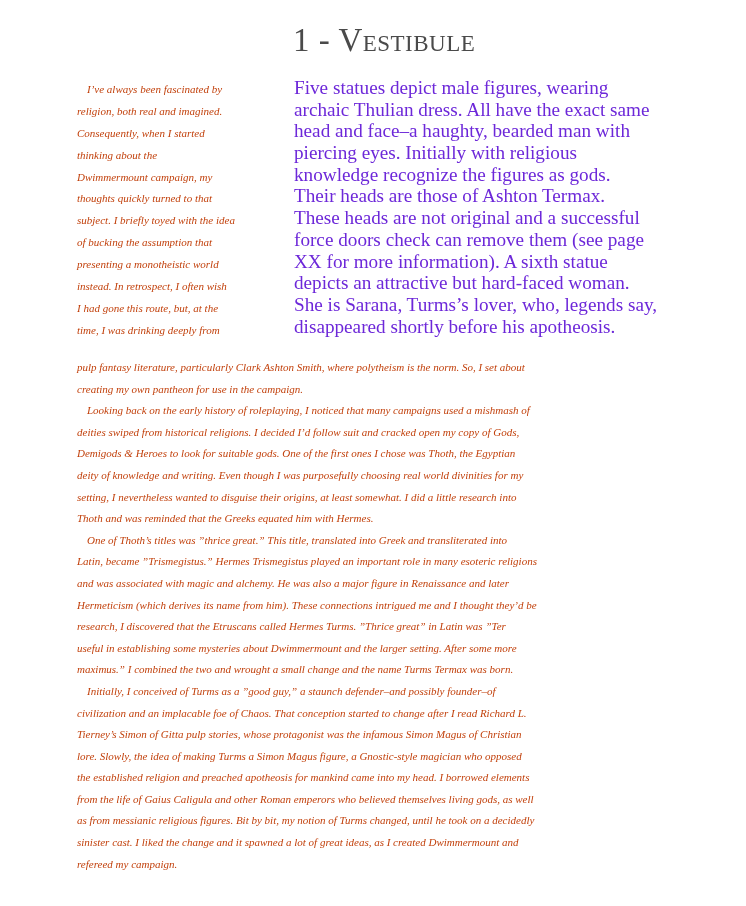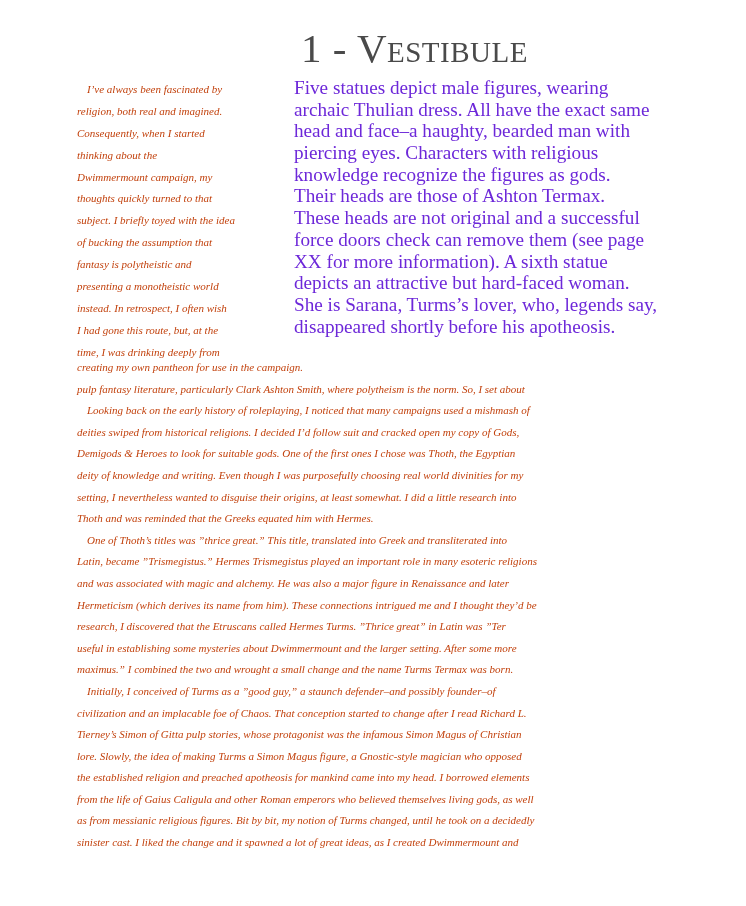--- a/index.html
+++ b/index.html
@@ -19,27 +19,27 @@
       left: 0; top: 0;
       width: 746px;
       height: 906px;
       background: #ffffff;
     }
     .title {
       position: absolute;
       left: 293px;
       top: 20px;
       font-family: "Liberation Serif", "DejaVu Serif", serif;
-      font-size: 41px;
+      font-size: 33px;
       line-height: 40px;
       color: #4a4a4a;
       font-variant: small-caps;
       letter-spacing: 0.5px;
       white-space: nowrap;
-      margin: 8px;
+      margin: 0;
       font-weight: normal;
     }
     .sidebar-lines {
       position: absolute;
       left: 77px;
       top: 79px;
       width: 215px;
     }
     .main-lines {
       position: absolute;
@@ -82,45 +82,44 @@
 
   <div class="sidebar-lines">
     <div class="it-line indent">I’ve always been fascinated by</div>
     <div class="it-line">religion, both real and imagined.</div>
     <div class="it-line">Consequently, when I started</div>
     <div class="it-line">thinking about the</div>
     <div class="it-line">Dwimmermount campaign, my</div>
     <div class="it-line">thoughts quickly turned to that</div>
     <div class="it-line">subject. I briefly toyed with the idea</div>
     <div class="it-line">of bucking the assumption that</div>
-    <div class="it-line">fantasy is polytheistic and</div>
     <div class="it-line">presenting a monotheistic world</div>
     <div class="it-line">instead. In retrospect, I often wish</div>
     <div class="it-line">I had gone this route, but, at the</div>
     <div class="it-line">time, I was drinking deeply from</div>
   </div>
 
   <div class="main-lines">
     <div class="rm-line">Five statues depict male figures, wearing</div>
     <div class="rm-line">archaic Thulian dress. All have the exact same</div>
     <div class="rm-line">head and face–a haughty, bearded man with</div>
-    <div class="rm-line">piercing eyes. Characters with religious</div>
+    <div class="rm-line">piercing eyes. Initially with religious</div>
     <div class="rm-line">knowledge recognize the figures as gods.</div>
     <div class="rm-line">Their heads are those of Ashton Termax.</div>
     <div class="rm-line">These heads are not original and a successful</div>
     <div class="rm-line">force doors check can remove them (see page</div>
     <div class="rm-line">XX for more information). A sixth statue</div>
     <div class="rm-line">depicts an attractive but hard-faced woman.</div>
     <div class="rm-line">She is Sarana, Turms’s lover, who, legends say,</div>
     <div class="rm-line">disappeared shortly before his apotheosis.</div>
   </div>
 
   <div class="full-lines" id="commentary-full">
+      <div class="it-line">pulp fantasy literature, particularly Clark Ashton Smith, where polytheism is the norm. So, I set about</div>
       <div class="it-line">creating my own pantheon for use in the campaign.</div>
-      <div class="it-line">pulp fantasy literature, particularly Clark Ashton Smith, where polytheism is the norm. So, I set about</div>
       <div class="it-line indent">Looking back on the early history of roleplaying, I noticed that many campaigns used a mishmash of</div>
       <div class="it-line">deities swiped from historical religions. I decided I’d follow suit and cracked open my copy of Gods,</div>
       <div class="it-line">Demigods &amp; Heroes to look for suitable gods. One of the first ones I chose was Thoth, the Egyptian</div>
       <div class="it-line">deity of knowledge and writing. Even though I was purposefully choosing real world divinities for my</div>
       <div class="it-line">setting, I nevertheless wanted to disguise their origins, at least somewhat. I did a little research into</div>
       <div class="it-line">Thoth and was reminded that the Greeks equated him with Hermes.</div>
       <div class="it-line indent">One of Thoth’s titles was ”thrice great.” This title, translated into Greek and transliterated into</div>
       <div class="it-line">Latin, became ”Trismegistus.” Hermes Trismegistus played an important role in many esoteric religions</div>
       <div class="it-line">and was associated with magic and alchemy. He was also a major figure in Renaissance and later</div>
       <div class="it-line">Hermeticism (which derives its name from him). These connections intrigued me and I thought they’d be</div>
@@ -128,15 +127,16 @@
       <div class="it-line">useful in establishing some mysteries about Dwimmermount and the larger setting. After some more</div>
       <div class="it-line">maximus.” I combined the two and wrought a small change and the name Turms Termax was born.</div>
       <div class="it-line indent">Initially, I conceived of Turms as a ”good guy,” a staunch defender–and possibly founder–of</div>
       <div class="it-line">civilization and an implacable foe of Chaos. That conception started to change after I read Richard L.</div>
       <div class="it-line">Tierney’s Simon of Gitta pulp stories, whose protagonist was the infamous Simon Magus of Christian</div>
       <div class="it-line">lore. Slowly, the idea of making Turms a Simon Magus figure, a Gnostic-style magician who opposed</div>
       <div class="it-line">the established religion and preached apotheosis for mankind came into my head. I borrowed elements</div>
       <div class="it-line">from the life of Gaius Caligula and other Roman emperors who believed themselves living gods, as well</div>
       <div class="it-line">as from messianic religious figures. Bit by bit, my notion of Turms changed, until he took on a decidedly</div>
       <div class="it-line">sinister cast. I liked the change and it spawned a lot of great ideas, as I created Dwimmermount and</div>
+      <div class="it-line">refereed my campaign.</div>
     </div>
 
 </div>
 
 </body></html>

